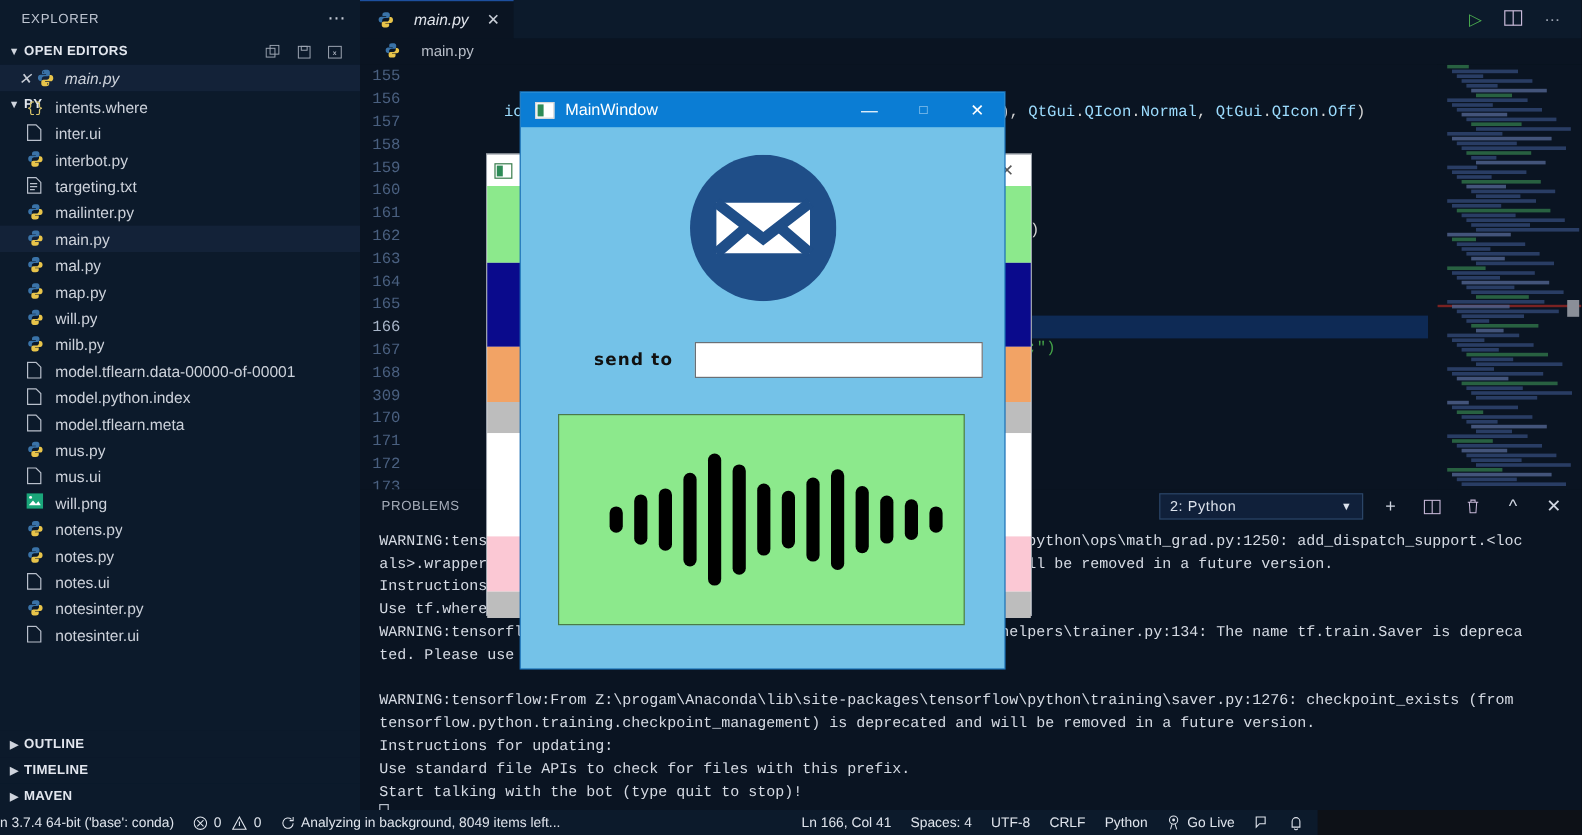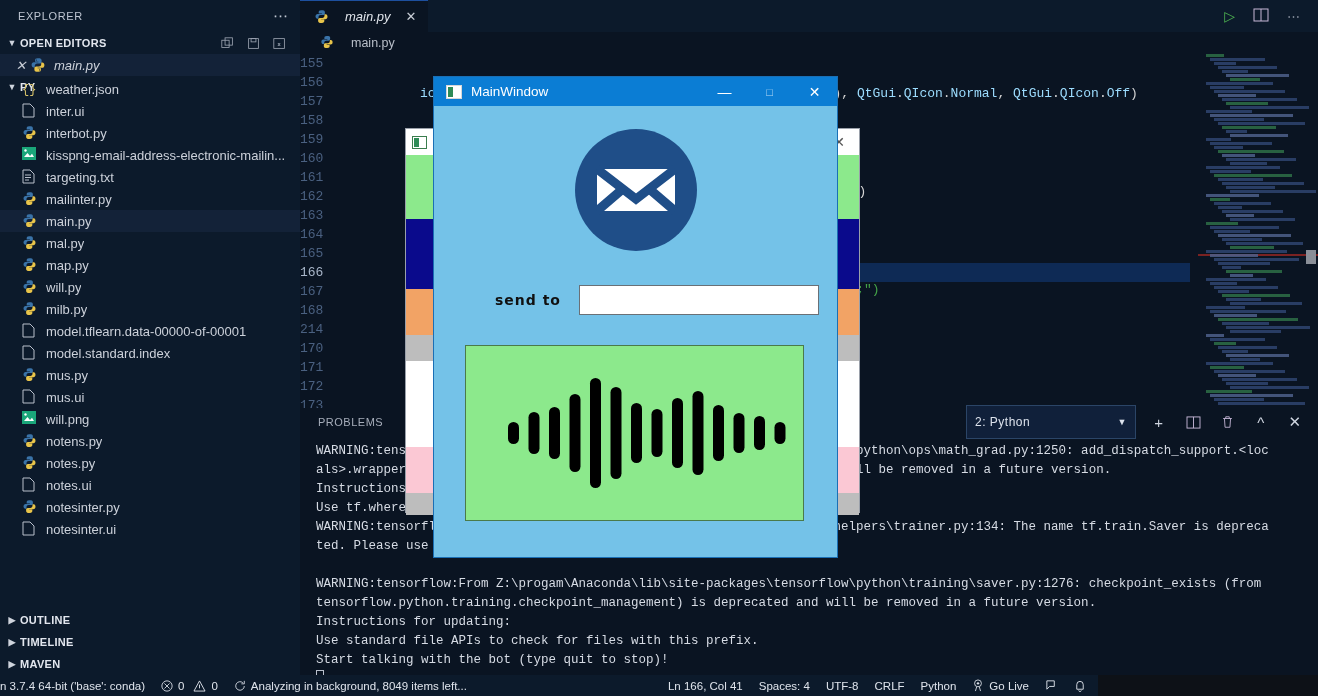--- a/index.html
+++ b/index.html
@@ -30,40 +30,40 @@
   
   #main { position:absolute; left:300px; top:0; right:0; height:675px; background:#0a1422; }
   #tabbar { height:32px; background:#0c1a2b; display:flex; align-items:stretch; position:relative;}
   .tab { display:flex; align-items:center; gap:7px; padding:0 12px 0 14px; background:#0a1422;
          font-size:13px; font-style:italic; color:#dfe3ea; border-top:1px solid #1d4f9e;}
   .tab .tclose { font-size:13px; color:#c8cdd6; margin-left:8px; font-style:normal;}
   #tabbar .topicons { margin-left:auto; display:flex; align-items:center; gap:18px; padding:0 16px; }
   #breadcrumb { height:22px; background:#0a1422; display:flex; align-items:center; gap:7px;
                 padding-left:20px; font-size:12.5px; color:#b9bfc9; }
   #editor { position:absolute; top:54px; left:0; right:0; height:354px; background:#0a1422; overflow:hidden;}
-  .gutter { position:absolute; left:0; top:0; width:58px; text-align:left; }
+  .gutter { position:absolute; left:0; top:0; width:58px; text-align:center; }
   .lnum { height:19px; line-height:19px; font-family:"Liberation Mono", monospace; font-size:13px;
           color:#4a6080; padding-right:14px; }
   .lnum.cur { color:#a9b6c9; }
   .code { position:absolute; left:120px; top:0; right:0; font-family:"Liberation Mono", monospace;
           font-size:13px; white-space:pre; }
   .cline { height:19px; line-height:19px; } .k-str{color:#44a248;} .k-id{color:#9cdcfe;} .k-fn{color:#dcdcaa;}
   .k-pl{color:#d4d4d4;} .k-num{color:#b5cea8;}
   #curline { position:absolute; left:120px; right:128px; height:19px; background:#0e2a55; }
   #minimap { position:absolute; right:0; top:0; width:120px; height:354px; background:#0a1422; }
   .mm-line { height:3px; margin-bottom:1px; }
   #mm-cursor { position:absolute; left:0; right:0; height:2px; background:#7a2222; }
   #vscroll-slider { position:absolute; right:2px; width:10px; height:14px; background:#8a8f98; }
 
   
   #panel { position:absolute; left:300px; top:408px; right:0; bottom:21px; background:#0a1422; }
   #panel-head { height:28px; display:flex; align-items:center; gap:26px; padding-left:18px;
                 font-size:11px; letter-spacing:.5px; color:#a6adba; }
   #panel-right { margin-left:auto; display:flex; align-items:center; gap:12px; padding-right:12px; }
-  #termsel { width:170px; height:34px; background:#10203a; border:1px solid #2b4567; color:#dce2ec;
+  #termsel { width:170px; height:22px; background:#10203a; border:1px solid #2b4567; color:#dce2ec;
              font-size:12px; display:flex; align-items:center; padding:0 8px; }
   #termsel .chev { margin-left:auto; font-size:9px; }
   .picon { width:22px; height:22px; display:flex; align-items:center; justify-content:center;
            color:#cfd5e0; font-size:15px; }
   #termout { position:absolute; top:34px; left:16px; right:8px; bottom:4px;
              font-family:"Liberation Mono", monospace; font-size:12.5px; color:#d6dbe4; line-height:19px;
              white-space:pre-wrap; word-break:break-all; }
   .cursor-block { display:inline-block; width:8px; height:14px; border:1px solid #b9c0cc;
                   vertical-align:-2px; }
 
@@ -149,44 +149,36 @@
   </div>
 
   <div class="section-head" style="margin-top:0;">
     <span class="chev">▼</span>
     <span>PY</span>
   </div>
 
   <div id="filelist">
       <div class="row">
         <span class="fico"><span style="color:#d9c46a;font-size:12px;font-family:'Liberation Mono',monospace;">{}</span></span>
-        <span class="fname">weather.json</span>
+        <span class="fname">intents.where</span>
       </div>
       <div class="row">
         <span class="fico"><svg width="13" height="15" viewBox="0 0 13 15">
             <path d="M1 1h7l4 4v9H1z" fill="none" stroke="#b9c0cc"></path>
           </svg></span>
         <span class="fname">inter.ui</span>
       </div>
       <div class="row">
         <span class="fico"><svg width="15" height="15" viewBox="0 0 16 16">
             <path d="M7.6 1.2c-2 0-2.6.9-2.6 2v1.5h3.4v.5H3.8c-1.2 0-2.2 1-2.2 2.6 0 1.7.9 2.6 2.1 2.6h1.1V8.8c0-1.3 1-2.3 2.3-2.3h2.7c1 0 1.8-.8 1.8-1.8V3.2c0-1-.9-2-2-2H7.6z" fill="#3a73a8"></path>
             <path d="M8.4 14.8c2 0 2.6-.9 2.6-2v-1.5H7.6v-.5h4.6c1.2 0 2.2-1 2.2-2.6 0-1.7-.9-2.6-2.1-2.6h-1.1v1.6c0 1.3-1 2.3-2.3 2.3H6.2c-1 0-1.8.8-1.8 1.8v1.5c0 1 .9 2 2 2h2z" fill="#e8c44a"></path>
           </svg></span>
         <span class="fname">interbot.py</span>
       </div>
       <div class="row">
-        <span class="fico"><svg width="14" height="13" viewBox="0 0 14 13">
-            <rect x="0" y="0" width="14" height="13" fill="#1aa67a"></rect>
-            <path d="M2 10l3.5-4 2.5 3 2-2.2 2 3.2z" fill="#fff"></path>
-            <circle cx="3.5" cy="3.5" r="1.2" fill="#fff"></circle>
-          </svg></span>
-        <span class="fname">kisspng-email-address-electronic-mailin...</span>
-      </div>
-      <div class="row">
         <span class="fico"><svg width="13" height="15" viewBox="0 0 13 15">
             <path d="M1 1h7l4 4v9H1z" fill="none" stroke="#b9c0cc"></path>
             <path d="M3 6h6M3 8.5h6M3 11h4" stroke="#b9c0cc"></path>
           </svg></span>
         <span class="fname">targeting.txt</span>
       </div>
       <div class="row">
         <span class="fico"><svg width="15" height="15" viewBox="0 0 16 16">
             <path d="M7.6 1.2c-2 0-2.6.9-2.6 2v1.5h3.4v.5H3.8c-1.2 0-2.2 1-2.2 2.6 0 1.7.9 2.6 2.1 2.6h1.1V8.8c0-1.3 1-2.3 2.3-2.3h2.7c1 0 1.8-.8 1.8-1.8V3.2c0-1-.9-2-2-2H7.6z" fill="#3a73a8"></path>
             <path d="M8.4 14.8c2 0 2.6-.9 2.6-2v-1.5H7.6v-.5h4.6c1.2 0 2.2-1 2.2-2.6 0-1.7-.9-2.6-2.1-2.6h-1.1v1.6c0 1.3-1 2.3-2.3 2.3H6.2c-1 0-1.8.8-1.8 1.8v1.5c0 1 .9 2 2 2h2z" fill="#e8c44a"></path>
@@ -231,21 +223,27 @@
       <div class="row">
         <span class="fico"><svg width="13" height="15" viewBox="0 0 13 15">
             <path d="M1 1h7l4 4v9H1z" fill="none" stroke="#b9c0cc"></path>
           </svg></span>
         <span class="fname">model.tflearn.data-00000-of-00001</span>
       </div>
       <div class="row">
         <span class="fico"><svg width="13" height="15" viewBox="0 0 13 15">
             <path d="M1 1h7l4 4v9H1z" fill="none" stroke="#b9c0cc"></path>
           </svg></span>
-        <span class="fname">model.standard.index</span>
+        <span class="fname">model.python.index</span>
+      </div>
+      <div class="row">
+        <span class="fico"><svg width="13" height="15" viewBox="0 0 13 15">
+            <path d="M1 1h7l4 4v9H1z" fill="none" stroke="#b9c0cc"></path>
+          </svg></span>
+        <span class="fname">model.tflearn.meta</span>
       </div>
       <div class="row">
         <span class="fico"><svg width="15" height="15" viewBox="0 0 16 16">
             <path d="M7.6 1.2c-2 0-2.6.9-2.6 2v1.5h3.4v.5H3.8c-1.2 0-2.2 1-2.2 2.6 0 1.7.9 2.6 2.1 2.6h1.1V8.8c0-1.3 1-2.3 2.3-2.3h2.7c1 0 1.8-.8 1.8-1.8V3.2c0-1-.9-2-2-2H7.6z" fill="#3a73a8"></path>
             <path d="M8.4 14.8c2 0 2.6-.9 2.6-2v-1.5H7.6v-.5h4.6c1.2 0 2.2-1 2.2-2.6 0-1.7-.9-2.6-2.1-2.6h-1.1v1.6c0 1.3-1 2.3-2.3 2.3H6.2c-1 0-1.8.8-1.8 1.8v1.5c0 1 .9 2 2 2h2z" fill="#e8c44a"></path>
           </svg></span>
         <span class="fname">mus.py</span>
       </div>
       <div class="row">
         <span class="fico"><svg width="13" height="15" viewBox="0 0 13 15">
@@ -357,21 +355,21 @@
         <div class="lnum">159</div>
         <div class="lnum">160</div>
         <div class="lnum">161</div>
         <div class="lnum">162</div>
         <div class="lnum">163</div>
         <div class="lnum">164</div>
         <div class="lnum">165</div>
         <div class="lnum cur">166</div>
         <div class="lnum">167</div>
         <div class="lnum">168</div>
-        <div class="lnum">214</div>
+        <div class="lnum">309</div>
         <div class="lnum">170</div>
         <div class="lnum">171</div>
         <div class="lnum">172</div>
         <div class="lnum">173</div>
       </div>
     <div class="code">
       <div class="cline"><span class="k-id">icon2</span><span class="k-pl">.</span><span class="k-fn">addPixmap</span><span class="k-pl">(</span><span class="k-id">QtGui</span><span class="k-pl">.</span><span class="k-fn">QPixmap</span><span class="k-pl">(</span><span class="k-str">"weather+targeting.png"</span><span class="k-pl">), </span><span class="k-id">QtGui</span><span class="k-pl">.</span><span class="k-id">QIcon</span><span class="k-pl">.</span><span class="k-id">Normal</span><span class="k-pl">, </span><span class="k-id">QtGui</span><span class="k-pl">.</span><span class="k-id">QIcon</span><span class="k-pl">.</span><span class="k-id">Off</span><span class="k-pl">)</span></div>
       <div class="cline"><span class="k-id">self</span><span class="k-pl">.</span><span class="k-id">pushButton_3</span><span class="k-pl">.</span><span class="k-fn">setIcon</span><span class="k-pl">(</span><span class="k-id">icon2</span><span class="k-pl">)</span></div>
       <div class="cline"><span class="k-pl" style="margin-left:415px;">get)</span></div>
       <div class="cline"><span class="k-num" style="margin-left:415px;">1</span><span class="k-pl">))</span></div>

